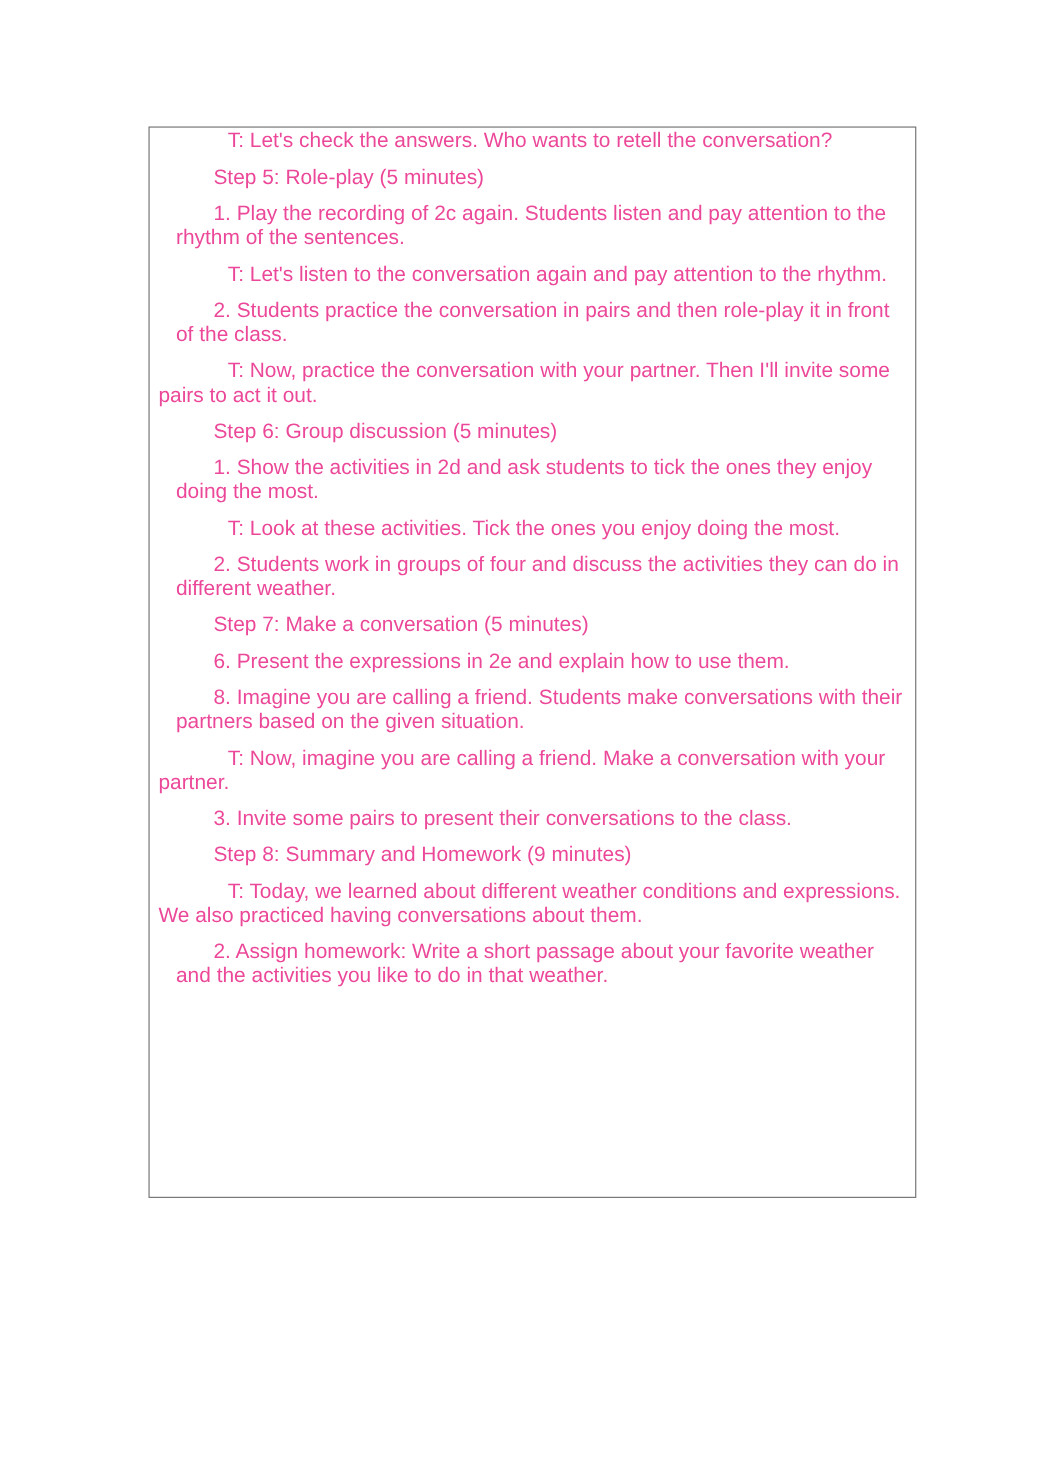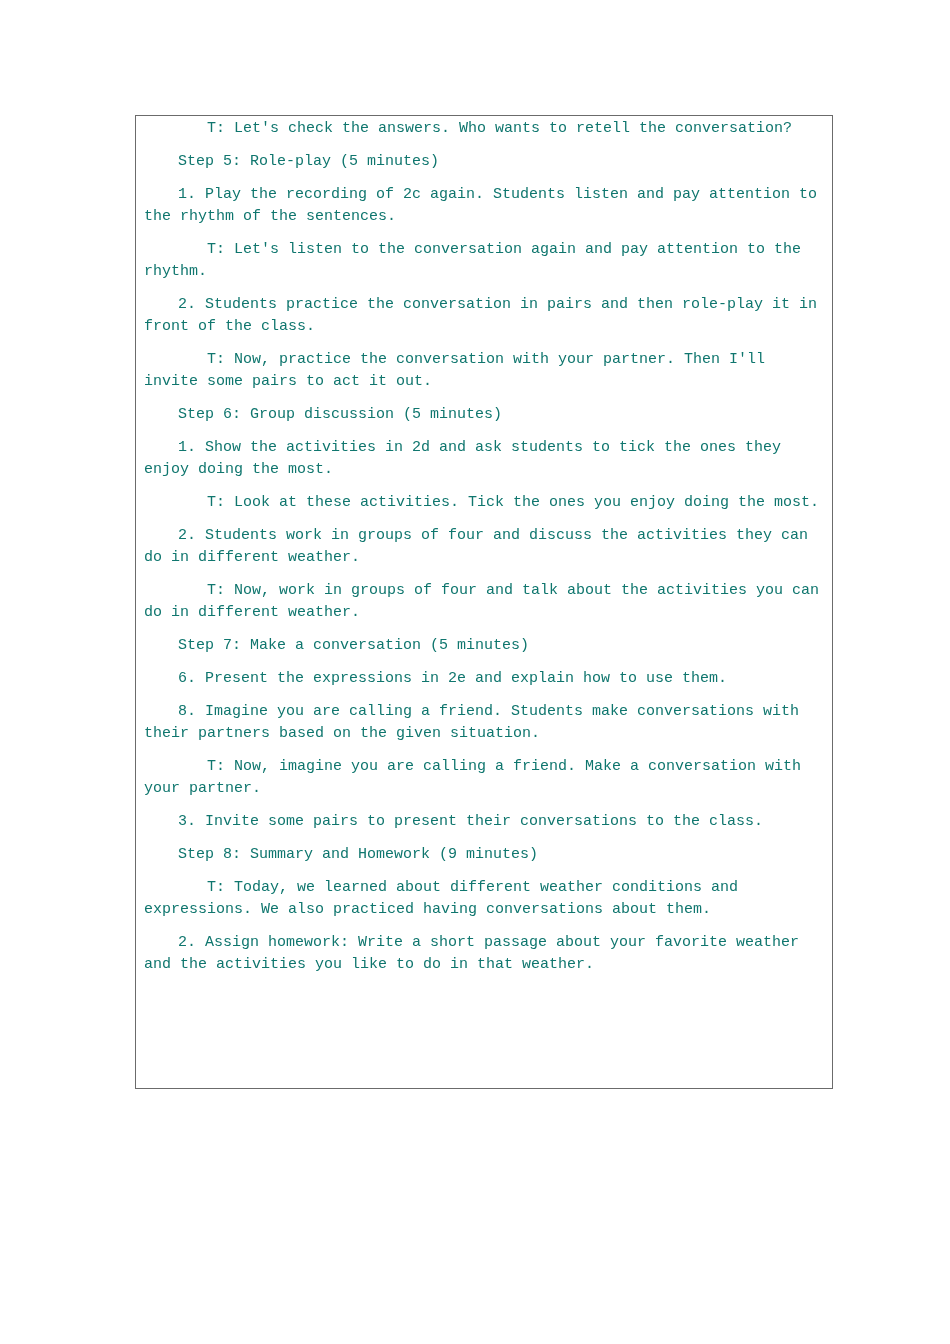--- a/index.html
+++ b/index.html
@@ -17,47 +17,46 @@
     position: absolute;
     left: 135px;
     top: 115px;
     width: 696px;
     height: 972px;
     border: 1px solid #6b6b6b;
     box-sizing: content-box;
   }
   .content {
     padding: 2px 8px 0 8px;
-    font-family: Liberation Mono, monospace;
-    font-size: 15px;
+    font-family: Liberation Sans, sans-serif;
+    font-size: 19px;
     line-height: 22px;
-    color: #0f766e;
+    color: #ec4899;
   }
   .para {
     margin: 0 0 11px 0;
   }
-  .para.step, .para.item { text-indent: 34px; }
+  .para.step, .para.item { text-indent: 34px; margin-left: 16px; }
   .para.teacher { text-indent: 63px; }
 </style>
 </head>
 <body>
 
 <div class="cell-box">
   <div class="content">
     <p class="para teacher">T: Let's check the answers. Who wants to retell the conversation?</p>
     <p class="para step">Step 5: Role-play (5 minutes)</p>
     <p class="para item">1. Play the recording of 2c again. Students listen and pay attention to the rhythm of the sentences.</p>
     <p class="para teacher">T: Let's listen to the conversation again and pay attention to the rhythm.</p>
     <p class="para item">2. Students practice the conversation in pairs and then role-play it in front of the class.</p>
     <p class="para teacher">T: Now, practice the conversation with your partner. Then I'll invite some pairs to act it out.</p>
     <p class="para step">Step 6: Group discussion (5 minutes)</p>
     <p class="para item">1. Show the activities in 2d and ask students to tick the ones they enjoy doing the most.</p>
     <p class="para teacher">T: Look at these activities. Tick the ones you enjoy doing the most.</p>
     <p class="para item">2. Students work in groups of four and discuss the activities they can do in different weather.</p>
-    <p class="para teacher">T: Now, work in groups of four and talk about the activities you can do in different weather.</p>
     <p class="para step">Step 7: Make a conversation (5 minutes)</p>
     <p class="para item">6. Present the expressions in 2e and explain how to use them.</p>
     <p class="para item">8. Imagine you are calling a friend. Students make conversations with their partners based on the given situation.</p>
     <p class="para teacher">T: Now, imagine you are calling a friend. Make a conversation with your partner.</p>
     <p class="para item">3. Invite some pairs to present their conversations to the class.</p>
     <p class="para step">Step 8: Summary and Homework (9 minutes)</p>
     <p class="para teacher">T: Today, we learned about different weather conditions and expressions. We also practiced having conversations about them.</p>
     <p class="para item">2. Assign homework: Write a short passage about your favorite weather and the activities you like to do in that weather.</p>
   </div>
 </div>

